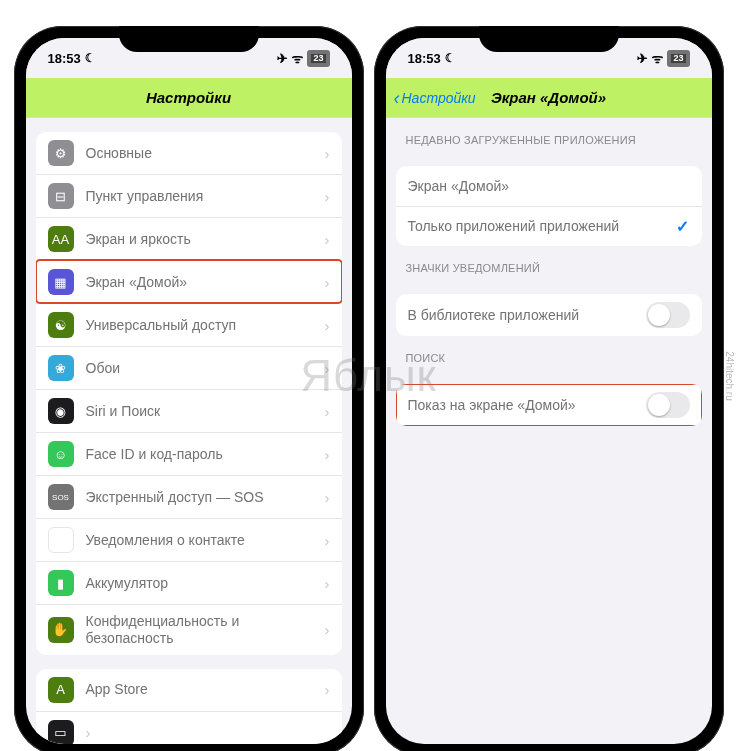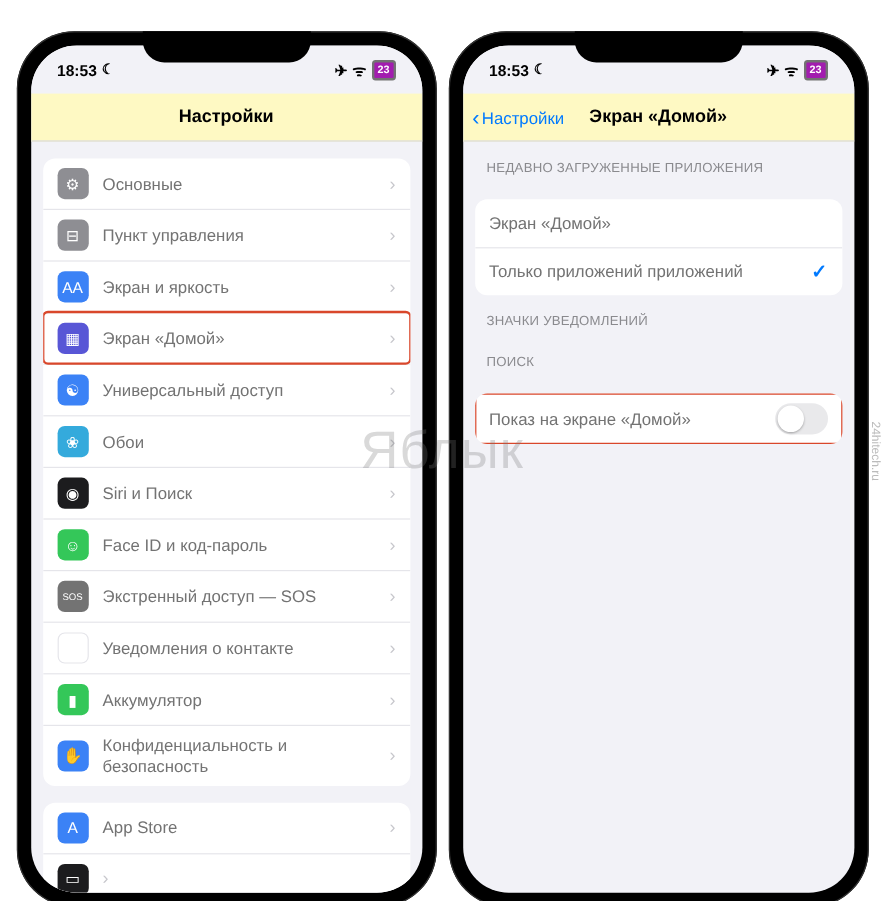--- a/index.html
+++ b/index.html
@@ -53,31 +53,32 @@
     padding: 0 22px;
     font-size: 13px;
     font-weight: 600;
     background: #f2f2f7;
   }
   .statusbar .left { display:flex; align-items:center; gap:4px; }
   .statusbar .right { display:flex; align-items:center; gap:4px; }
   .moon-icon { font-size: 12px; }
   .battery {
     display:inline-flex; align-items:center;
-    border:2px solid #737373; border-radius:3px; padding:0 2px; font-size:9px; font-weight:700;
-    background:#a21caf; color:#fff; height:17px; min-width:20px; justify-content:center;
+    border:4px solid #737373; border-radius:3px; padding:0 2px; font-size:9px; font-weight:700;
+    background:#404040; color:#fff; height:17px; min-width:20px; justify-content:center;
   }
   .navbar {
     height: 40px;
     display: flex;
     align-items: center;
     justify-content: center;
     position: relative;
-    background: #fef9c3;
+    background: #bef264;
     border-bottom: 1px solid #d8d8dc;
+    font-style: italic;
   }
   .navbar .title { font-size: 15px; font-weight: 600; }
   .navbar .back {
     position: absolute; left: 8px; display:flex; align-items:center;
     color: #007aff; font-size: 14px; gap:2px;
   }
   .navbar .back .chev { font-size:18px; line-height:1; }
   .content { padding: 0; overflow-y:hidden; height: calc(100% - 80px); }
   .group { margin: 14px 10px 0 10px; background:#fff; border-radius:10px; overflow:hidden; }
   .group-header {
@@ -108,21 +109,21 @@
   .watermark {
     position:absolute; top:50%; left:50%; transform:translate(-50%,-50%);
     font-size:44px; color:rgba(120,120,120,.28); font-weight:400; pointer-events:none; z-index:50;
     letter-spacing:1px;
   }
   .sidemark {
     position:absolute; right:2px; top:50%; transform:translateY(-50%) rotate(0);
     writing-mode: vertical-rl; font-size:10px; color:#bbb;
   }
   
-  .bg-gray{background:#8e8e93}.bg-blue{background:#3b82f6}.bg-purple{background:#5856d6}
+  .bg-gray{background:#8e8e93}.bg-blue{background:#4d7c0f}.bg-purple{background:#5856d6}
   .bg-teal{background:#34aadc}.bg-green{background:#34c759}.bg-red{background:#737373}
   .bg-dark{background:#1c1c1e}
   .bg-white{background:#fff;border:1px solid #e5e5ea;color:#007aff}
 </style>
 </head>
 <body>
 
 <div class="phones">
 
   <div class="phone">
@@ -246,20 +247,28 @@
           <div class="group">
             <div class="row">
               <div class="label">Экран «Домой»</div>
             </div>
             <div class="row">
               <div class="label">Только приложений приложений</div>
               <div class="check">✓</div>
             </div>
           </div>
           <div class="group-header">ЗНАЧКИ УВЕДОМЛЕНИЙ</div>
+          <div class="group">
+            <div class="row">
+              <div class="label">В библиотеке приложений</div>
+              <div class="toggle">
+                <div class="knob"></div>
+              </div>
+            </div>
+          </div>
           <div class="group-header">ПОИСК</div>
           <div class="group">
             <div class="row highlight">
               <div class="label">Показ на экране «Домой»</div>
               <div class="toggle">
                 <div class="knob"></div>
               </div>
             </div>
           </div>
         </div>

